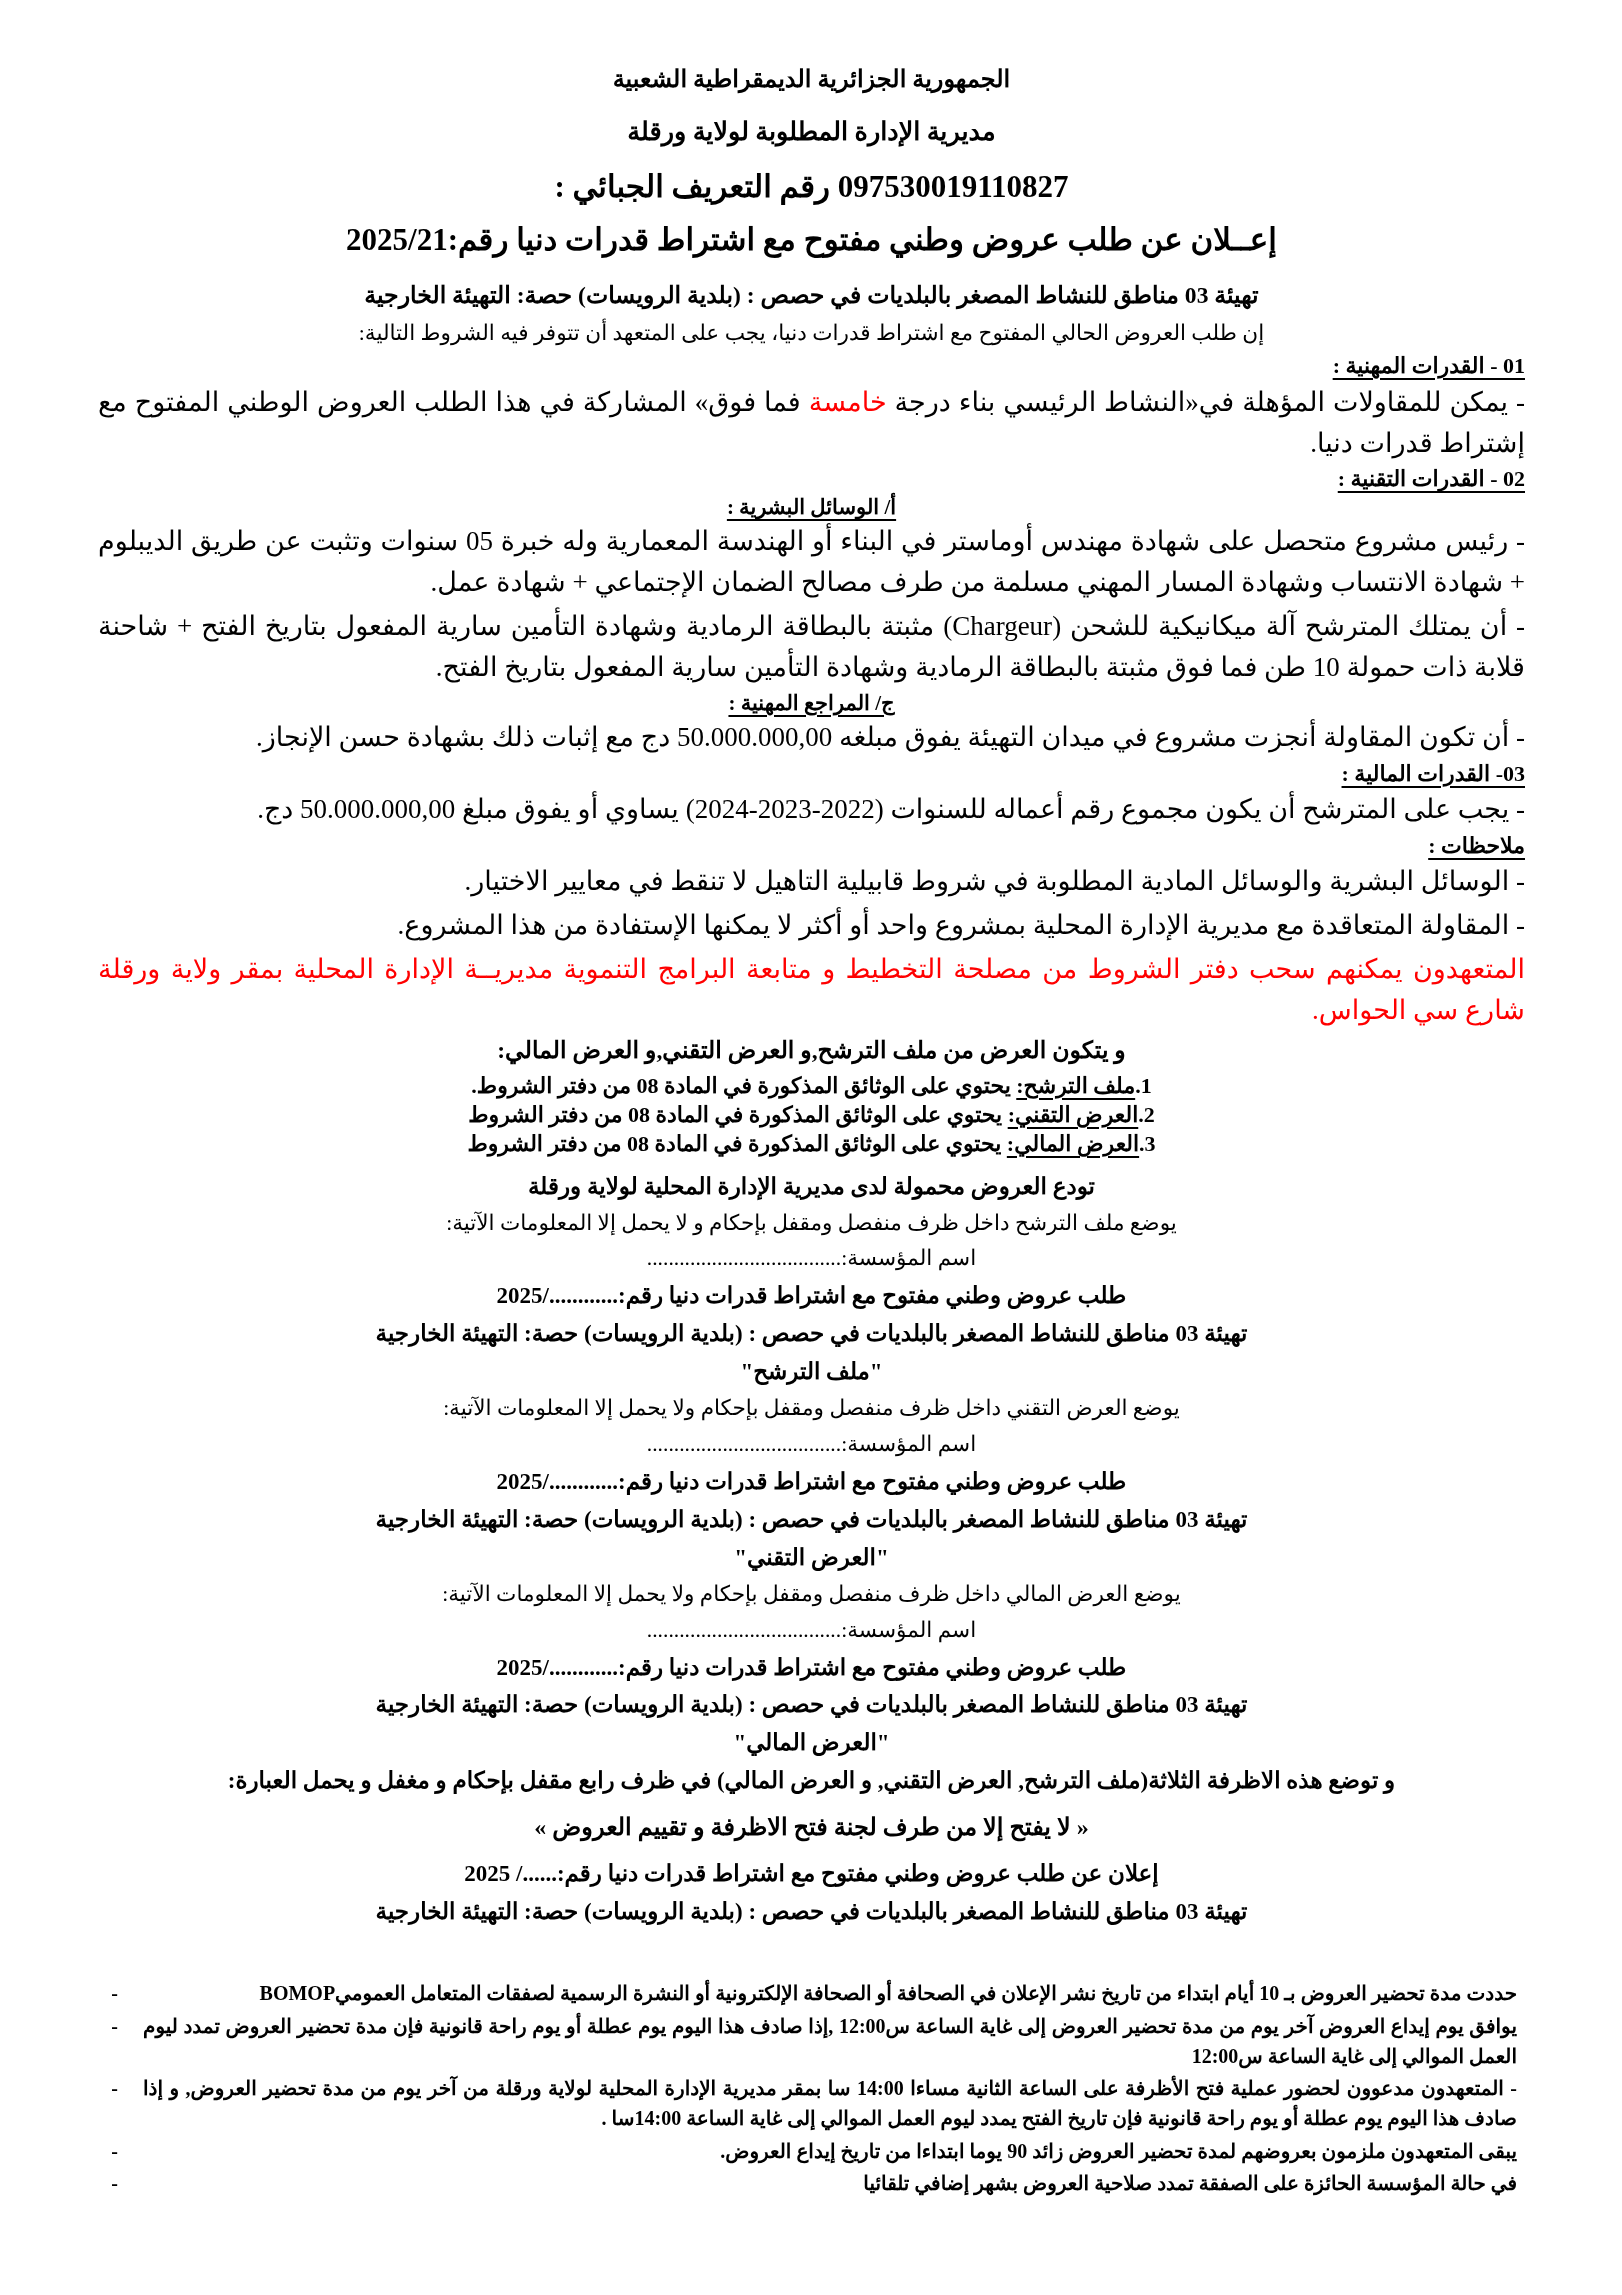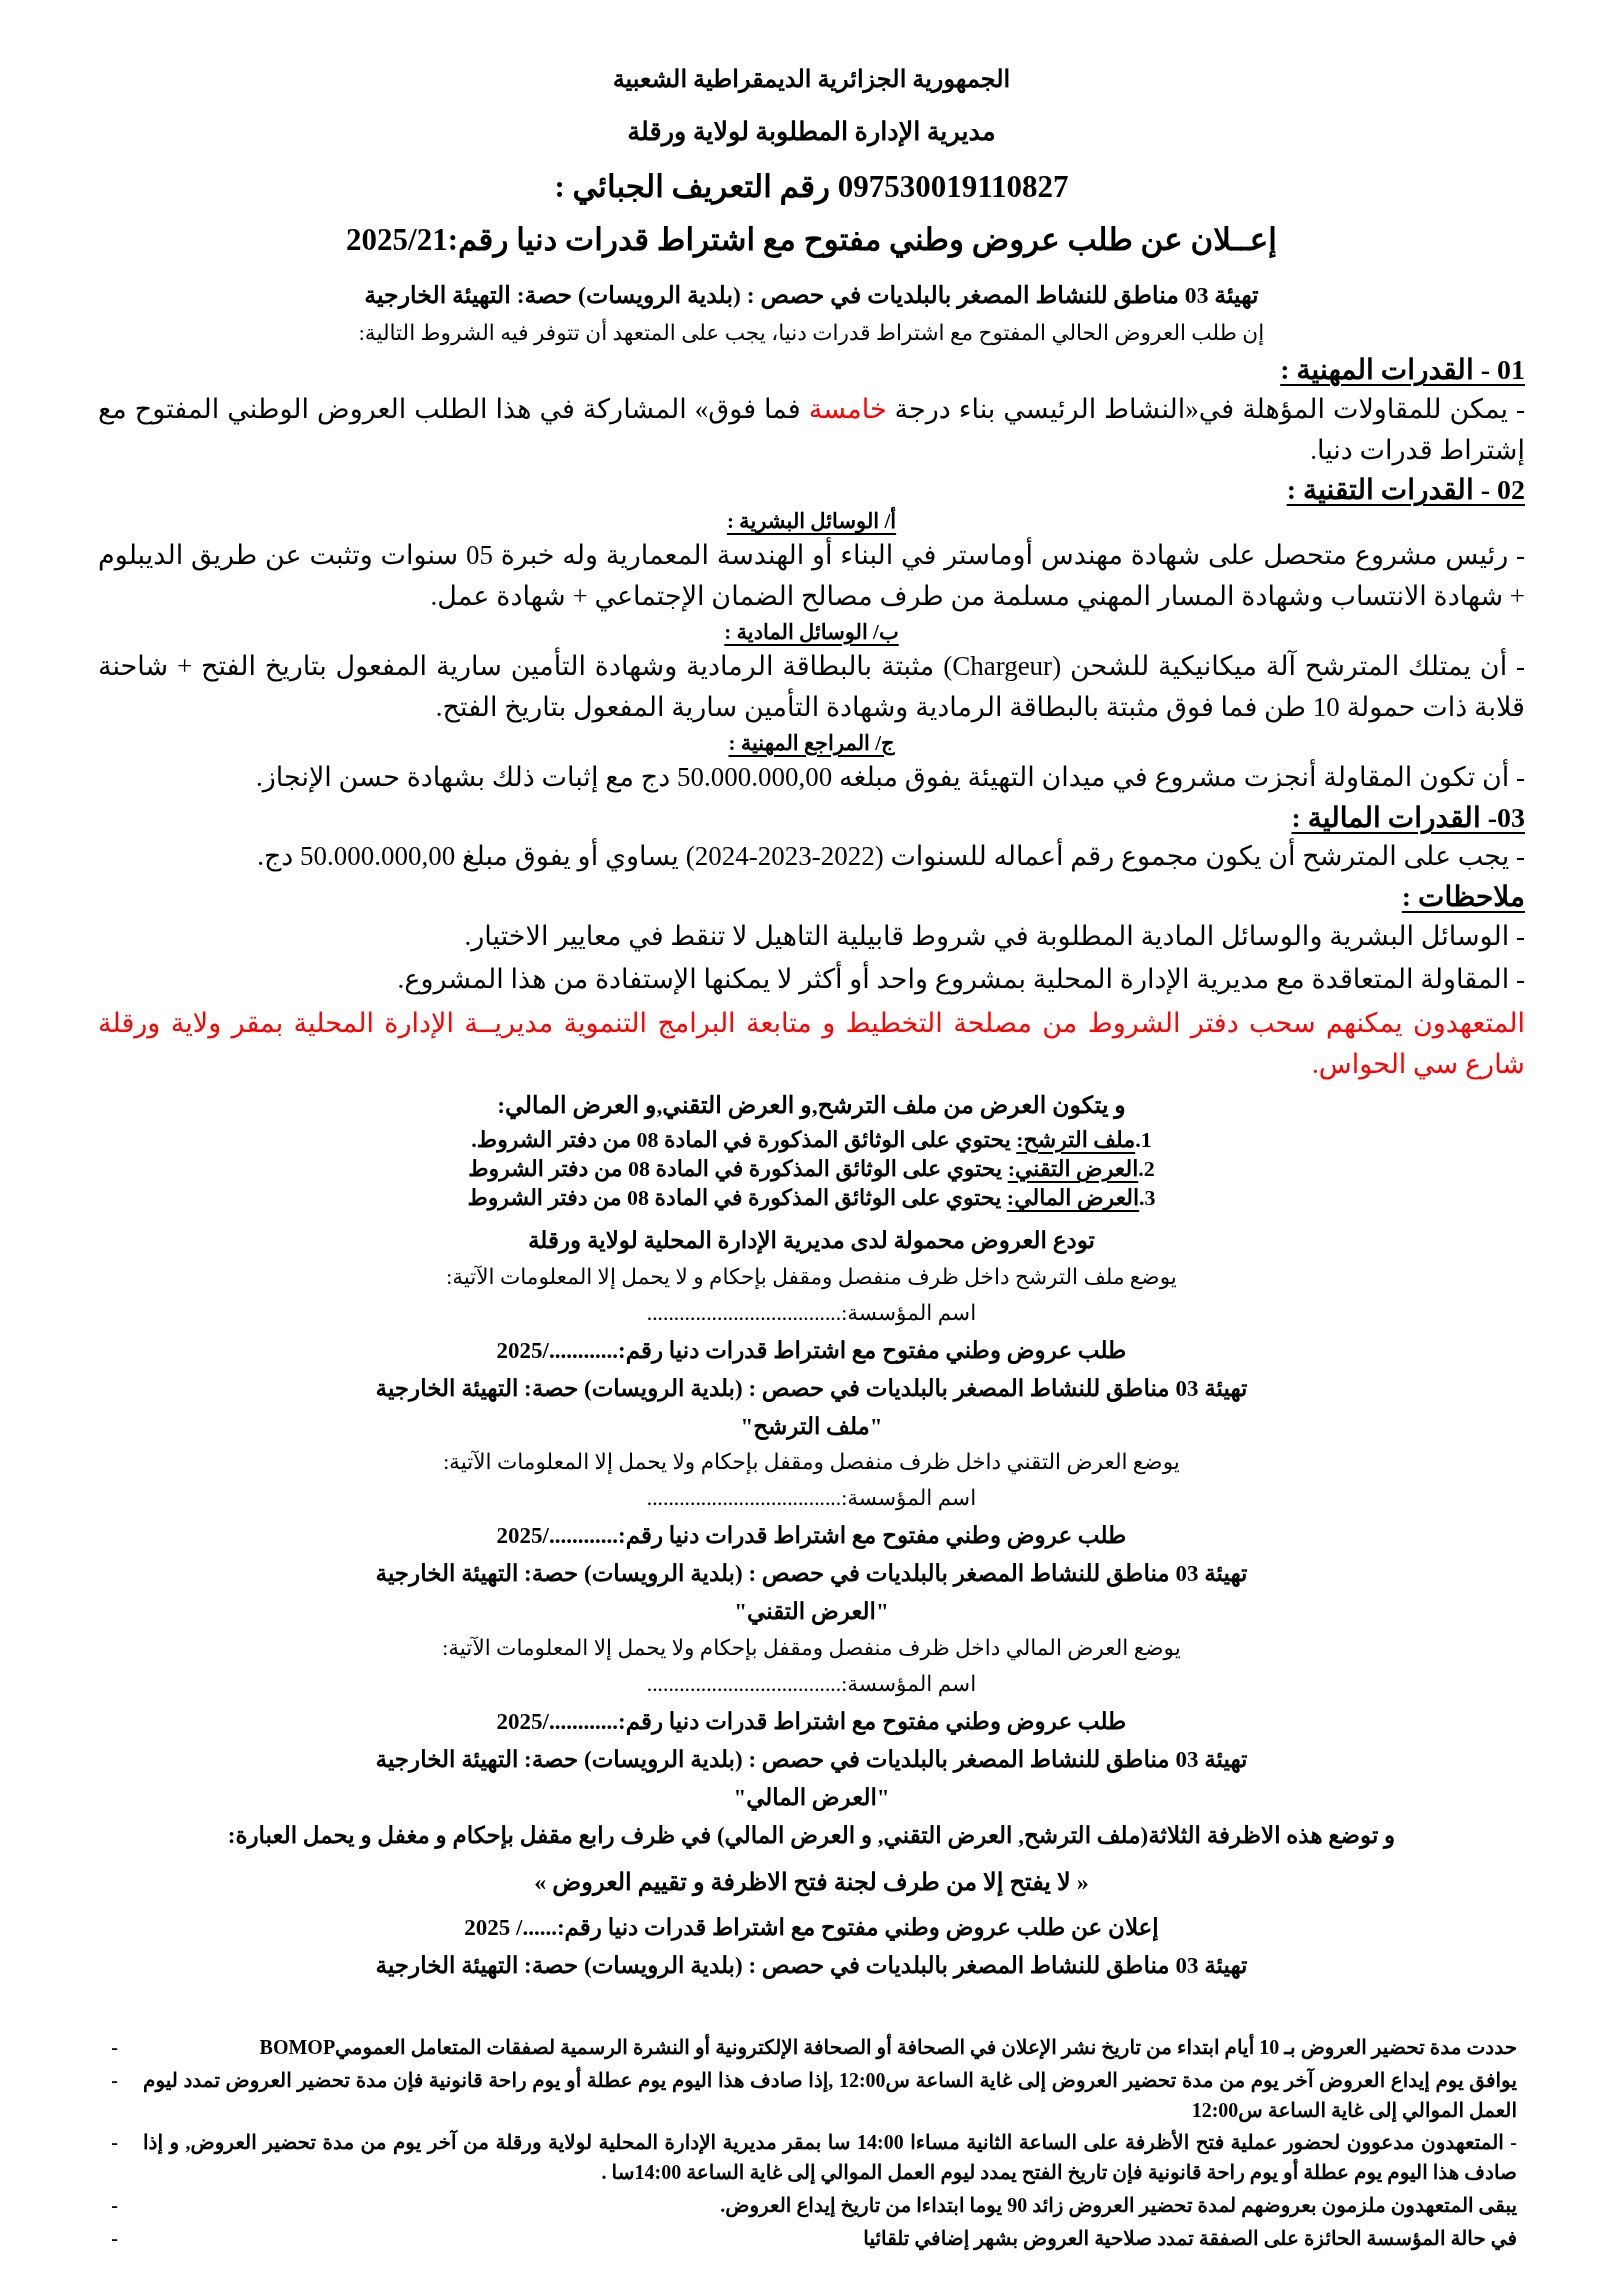--- a/index.html
+++ b/index.html
@@ -57,21 +57,21 @@
   }
   .para-just {
     text-align: justify;
     text-align-last: right;
     font-size: 27px;
     line-height: 1.52;
     margin: 0 0 2.6px 0;
   }
   .sec-head {
     text-align: right;
-    font-size: 28px;
+    font-size: 22px;
     font-weight: bold;
     margin: 1.3px 0 2.6px 0;
   }
   .sec-head span.u {
     text-decoration: underline;
     text-underline-offset: 4.6px;
     text-decoration-thickness: 2px;
   }
   .sub-head {
     text-align: center;
@@ -191,23 +191,20 @@
   </div>
 
   <div class="sec-head">
     <span class="u">02 - القدرات التقنية :</span>
   </div>
   <div class="sub-head">
     <span class="u">أ/ الوسائل البشرية :</span>
   </div>
   <div class="para-just">- رئيس مشروع متحصل على شهادة مهندس أوماستر في البناء أو الهندسة المعمارية وله خبرة 05 سنوات وتثبت عن طريق الديبلوم + شهادة الانتساب وشهادة المسار المهني مسلمة من طرف مصالح الضمان الإجتماعي + شهادة عمل.</div>
 
-  <div class="sub-head">
-    <span class="u">ب/ الوسائل المادية :</span>
-  </div>
   <div class="para-just">- أن يمتلك المترشح آلة ميكانيكية للشحن (Chargeur) مثبتة بالبطاقة الرمادية وشهادة التأمين سارية المفعول بتاريخ الفتح + شاحنة قلابة ذات حمولة 10 طن فما فوق مثبتة بالبطاقة الرمادية وشهادة التأمين سارية المفعول بتاريخ الفتح.</div>
 
   <div class="sub-head">
     <span class="u">ج/ المراجع المهنية :</span>
   </div>
   <div class="para-just">- أن تكون المقاولة أنجزت مشروع في ميدان التهيئة يفوق مبلغه 50.000.000,00 دج مع إثبات ذلك بشهادة حسن الإنجاز.</div>
 
   <div class="sec-head">
     <span class="u">03- القدرات المالية :</span>
   </div>

